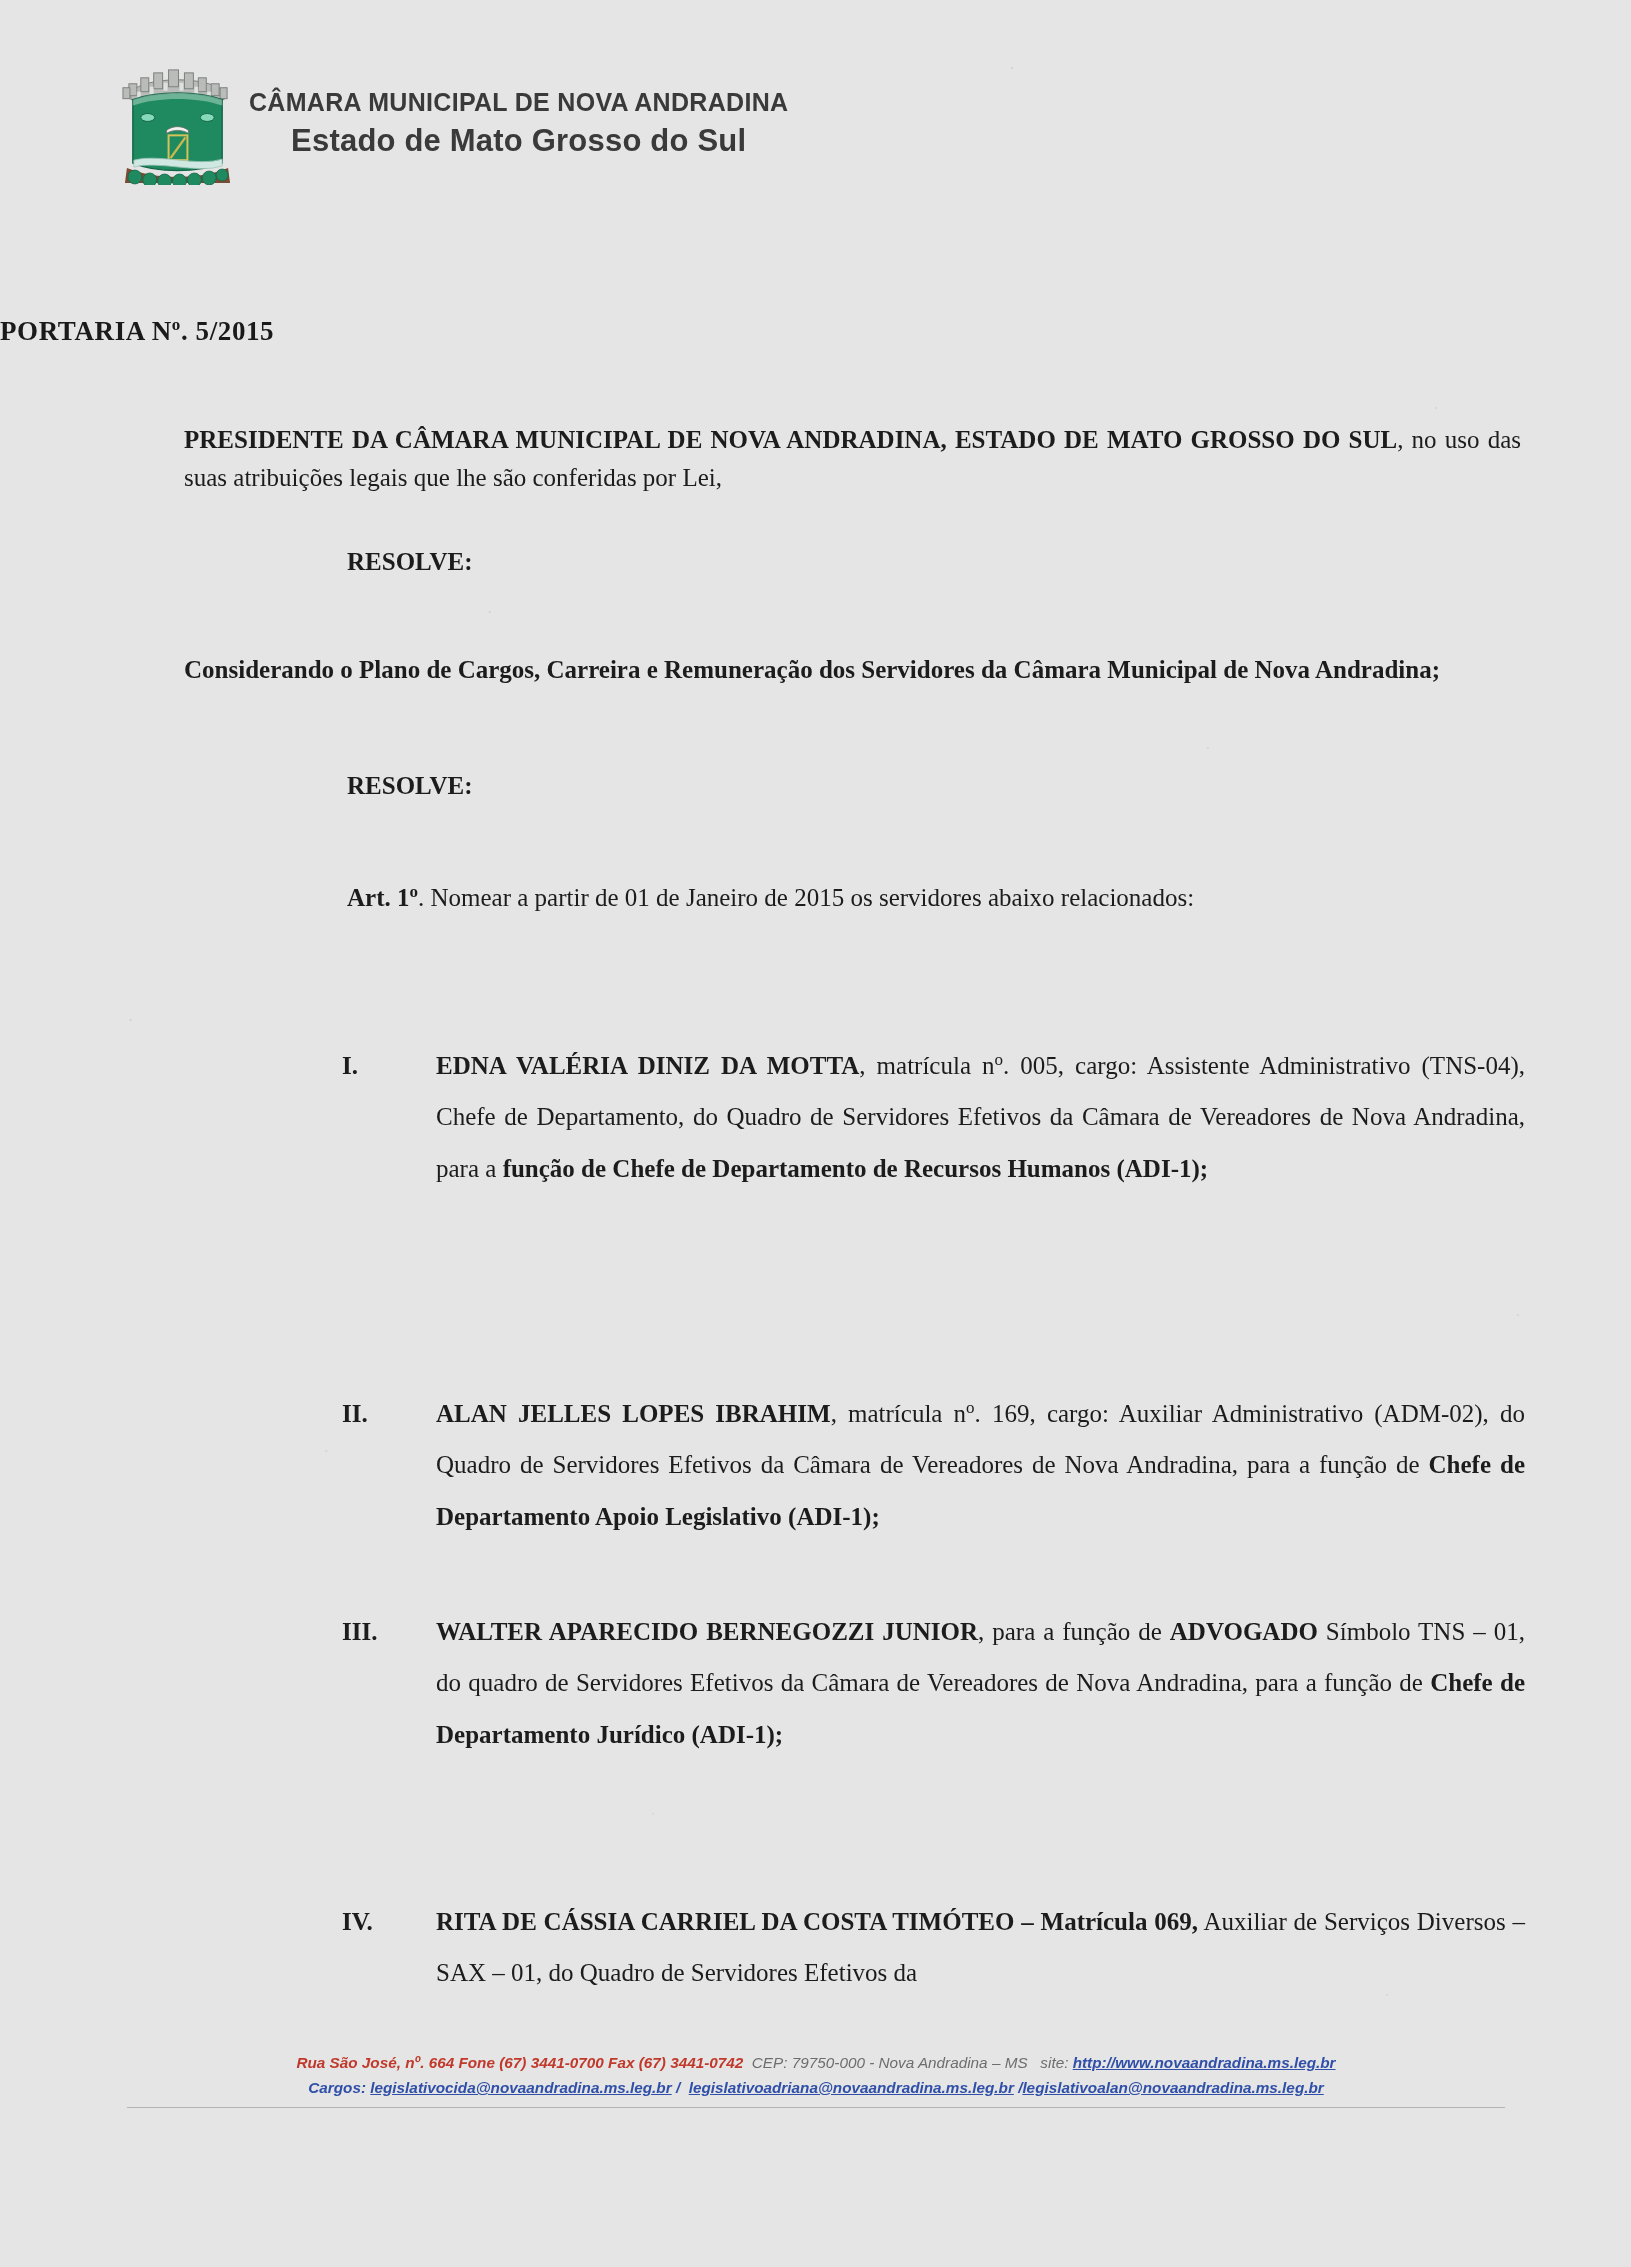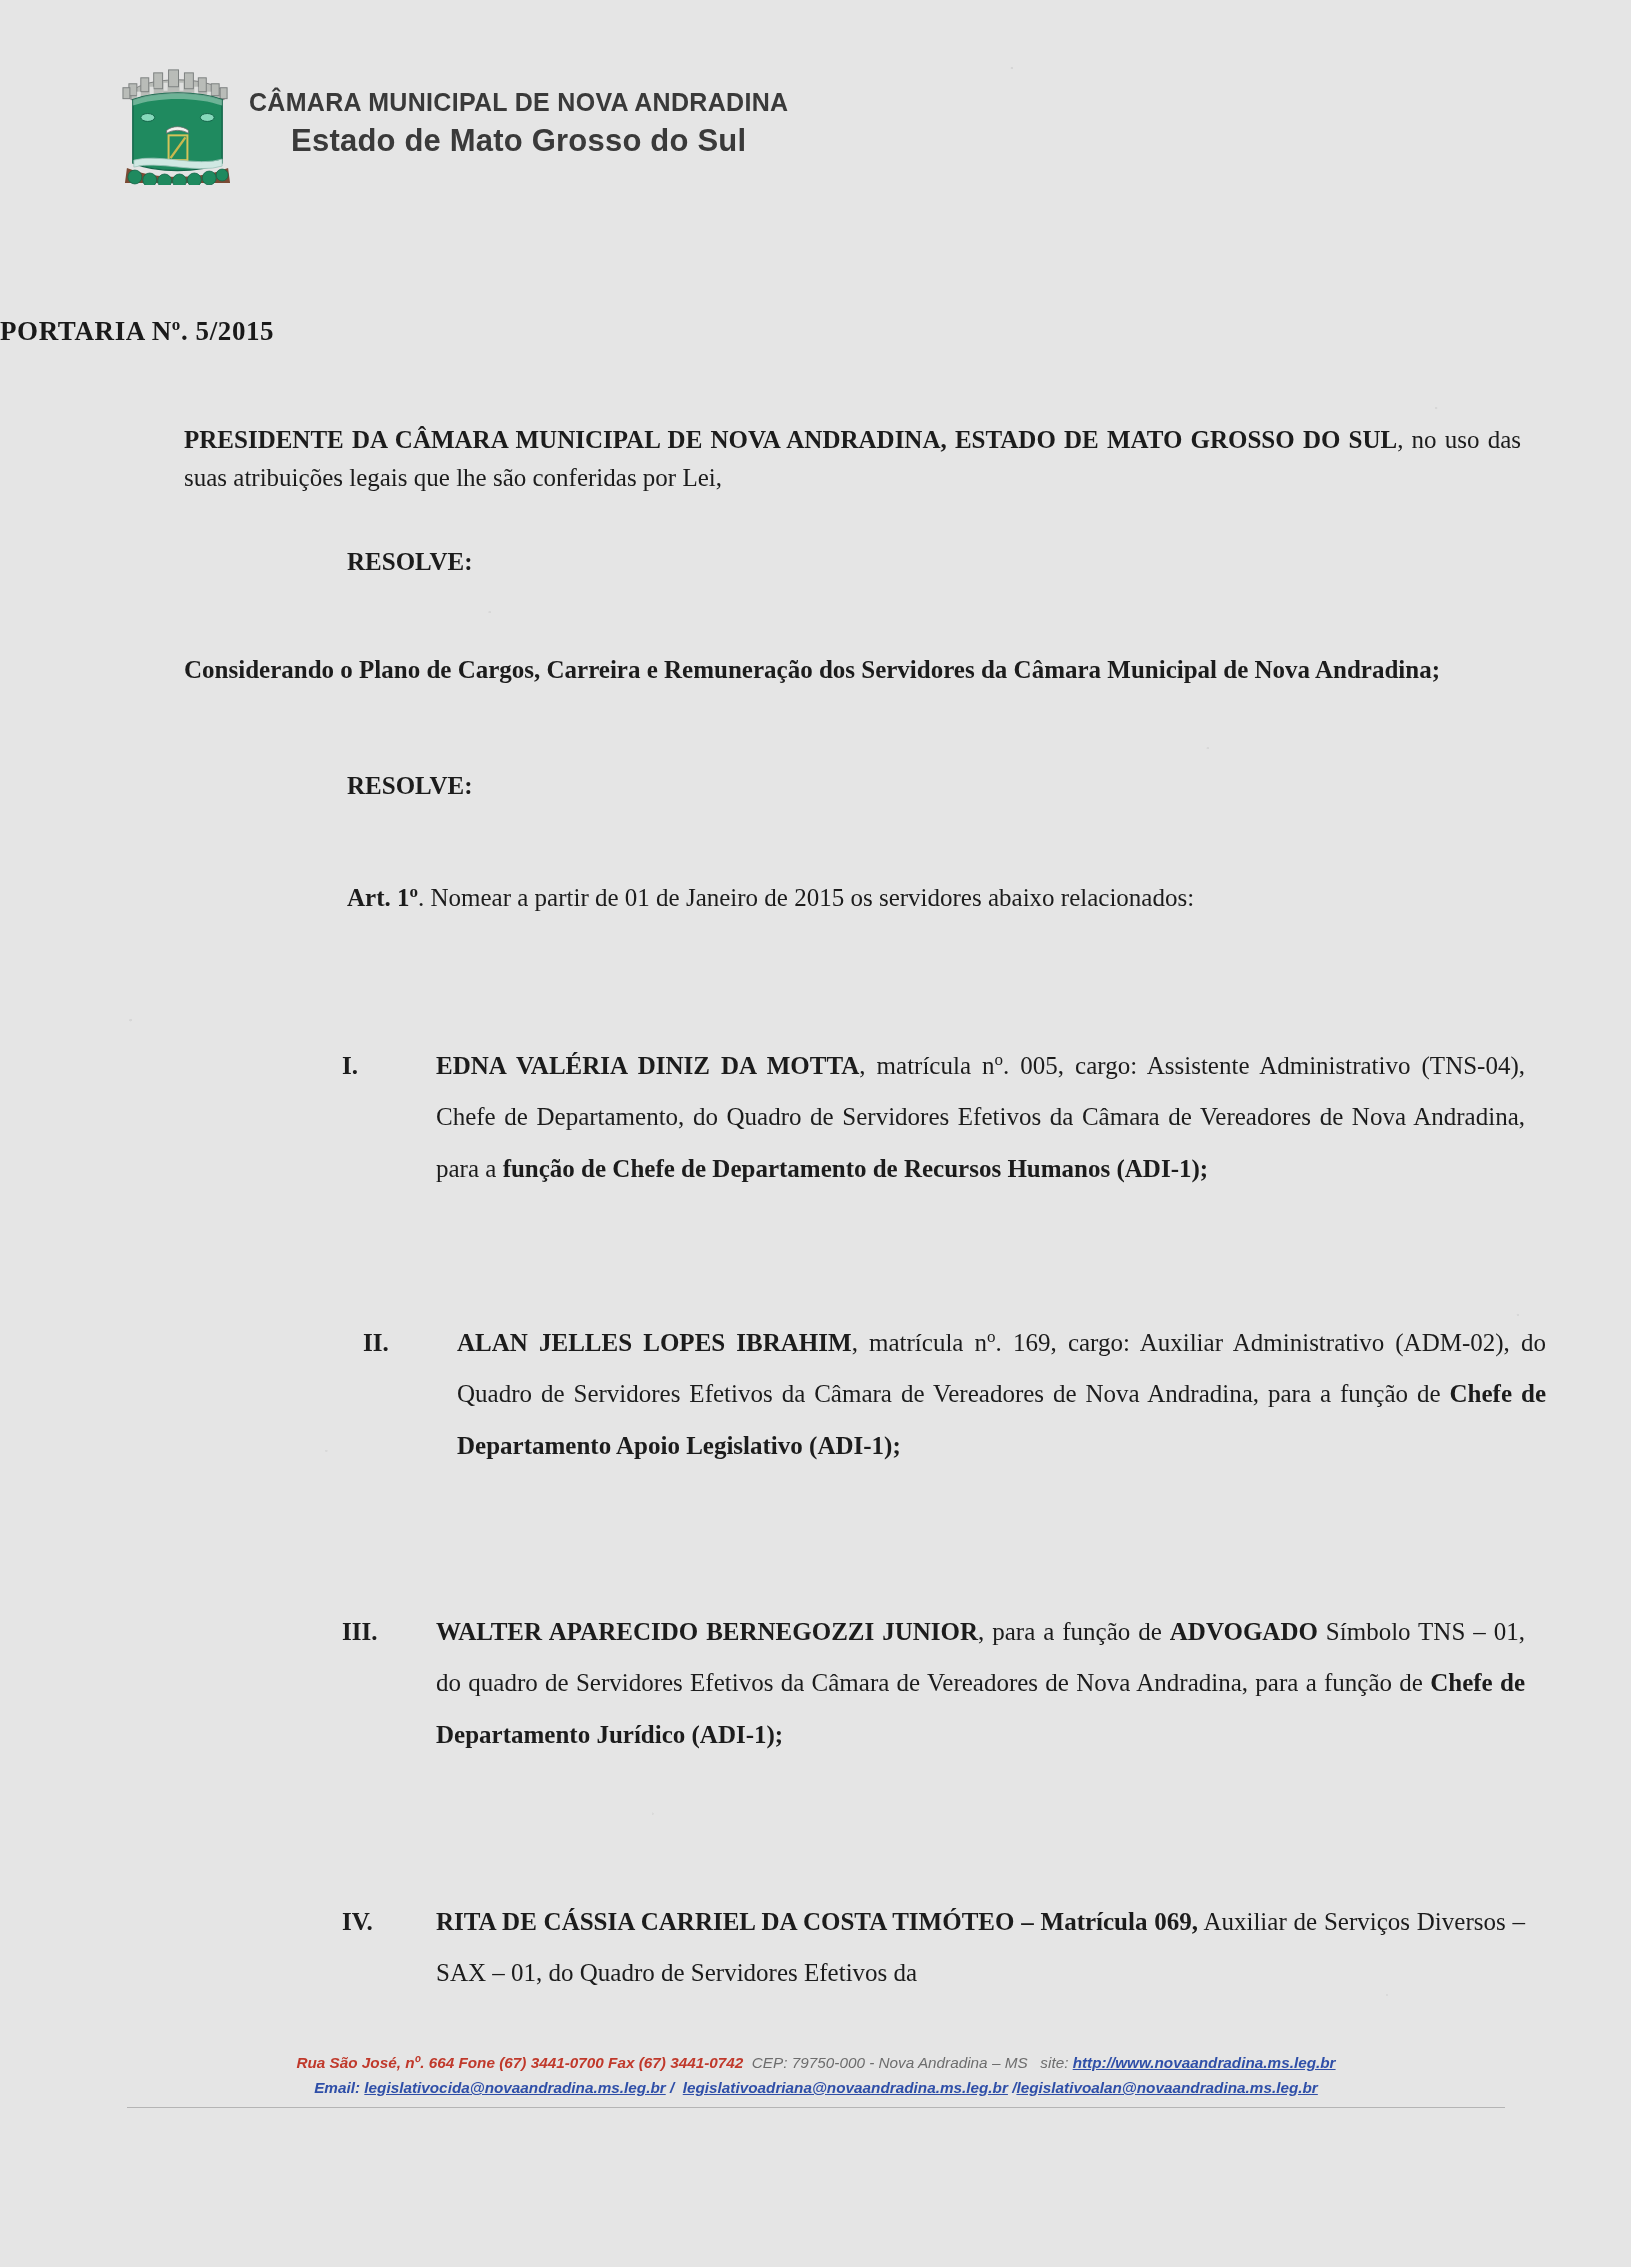--- a/index.html
+++ b/index.html
@@ -121,21 +121,21 @@
     width: 69px;
     font-weight: bold;
     text-align: left;
   }
   .item .body {
     margin-left: 89px;
     display: block;
     text-align: justify;
   }
   .i1 { top: 1040px; }
-  .i2 { top: 1317px; margin-left: 21px; }
+  .i2 { top: 1388px; }
   .i3 { top: 1606px; }
   .i4 { top: 1896px; }
 
   
   .footer {
     position: absolute;
     left: 0;
     top: 2051px;
     width: 100%;
     text-align: center;
@@ -259,16 +259,16 @@
   <div class="item i4">
     <span class="num">IV.</span>
     <span class="body"><span class="bold">RITA DE CÁSSIA CARRIEL DA COSTA TIMÓTEO</span><span class="bold"> – </span><span class="bold">Matrícula 069,</span><span> Auxiliar de Serviços Diversos – SAX – 01, do Quadro de Servidores Efetivos da</span></span>
   </div>
 
   <div class="footer-rule"></div>
 
   <div class="footer">
     <div class="footer-line"><span class="f-red">Rua São José, nº. 664  Fone (67) 3441-0700 Fax (67) 3441-0742</span>&nbsp;&nbsp;<span class="f-grey">CEP: 79750-000 - Nova Andradina – MS</span>&nbsp;&nbsp;&nbsp;<span class="f-grey">site:</span>&nbsp;<span class="f-link">http://www.novaandradina.ms.leg.br</span></div>
 
-    <div class="footer-line"><span class="f-blue">Email:</span>&nbsp;<span class="f-link">legislativocida@novaandradina.ms.leg.br</span>&nbsp;<span class="f-blue">/</span>&nbsp;&nbsp;<span class="f-link">legislativoadriana@novaandradina.ms.leg.br</span>&nbsp;<span class="f-blue">/</span><span class="f-link">legislativoalan@novaandradina.ms.leg.br</span></div>
+    <div class="footer-line"><span class="f-blue">Cargos:</span>&nbsp;<span class="f-link">legislativocida@novaandradina.ms.leg.br</span>&nbsp;<span class="f-blue">/</span>&nbsp;&nbsp;<span class="f-link">legislativoadriana@novaandradina.ms.leg.br</span>&nbsp;<span class="f-blue">/</span><span class="f-link">legislativoalan@novaandradina.ms.leg.br</span></div>
   </div>
 </div>
 
 
 </body></html>

